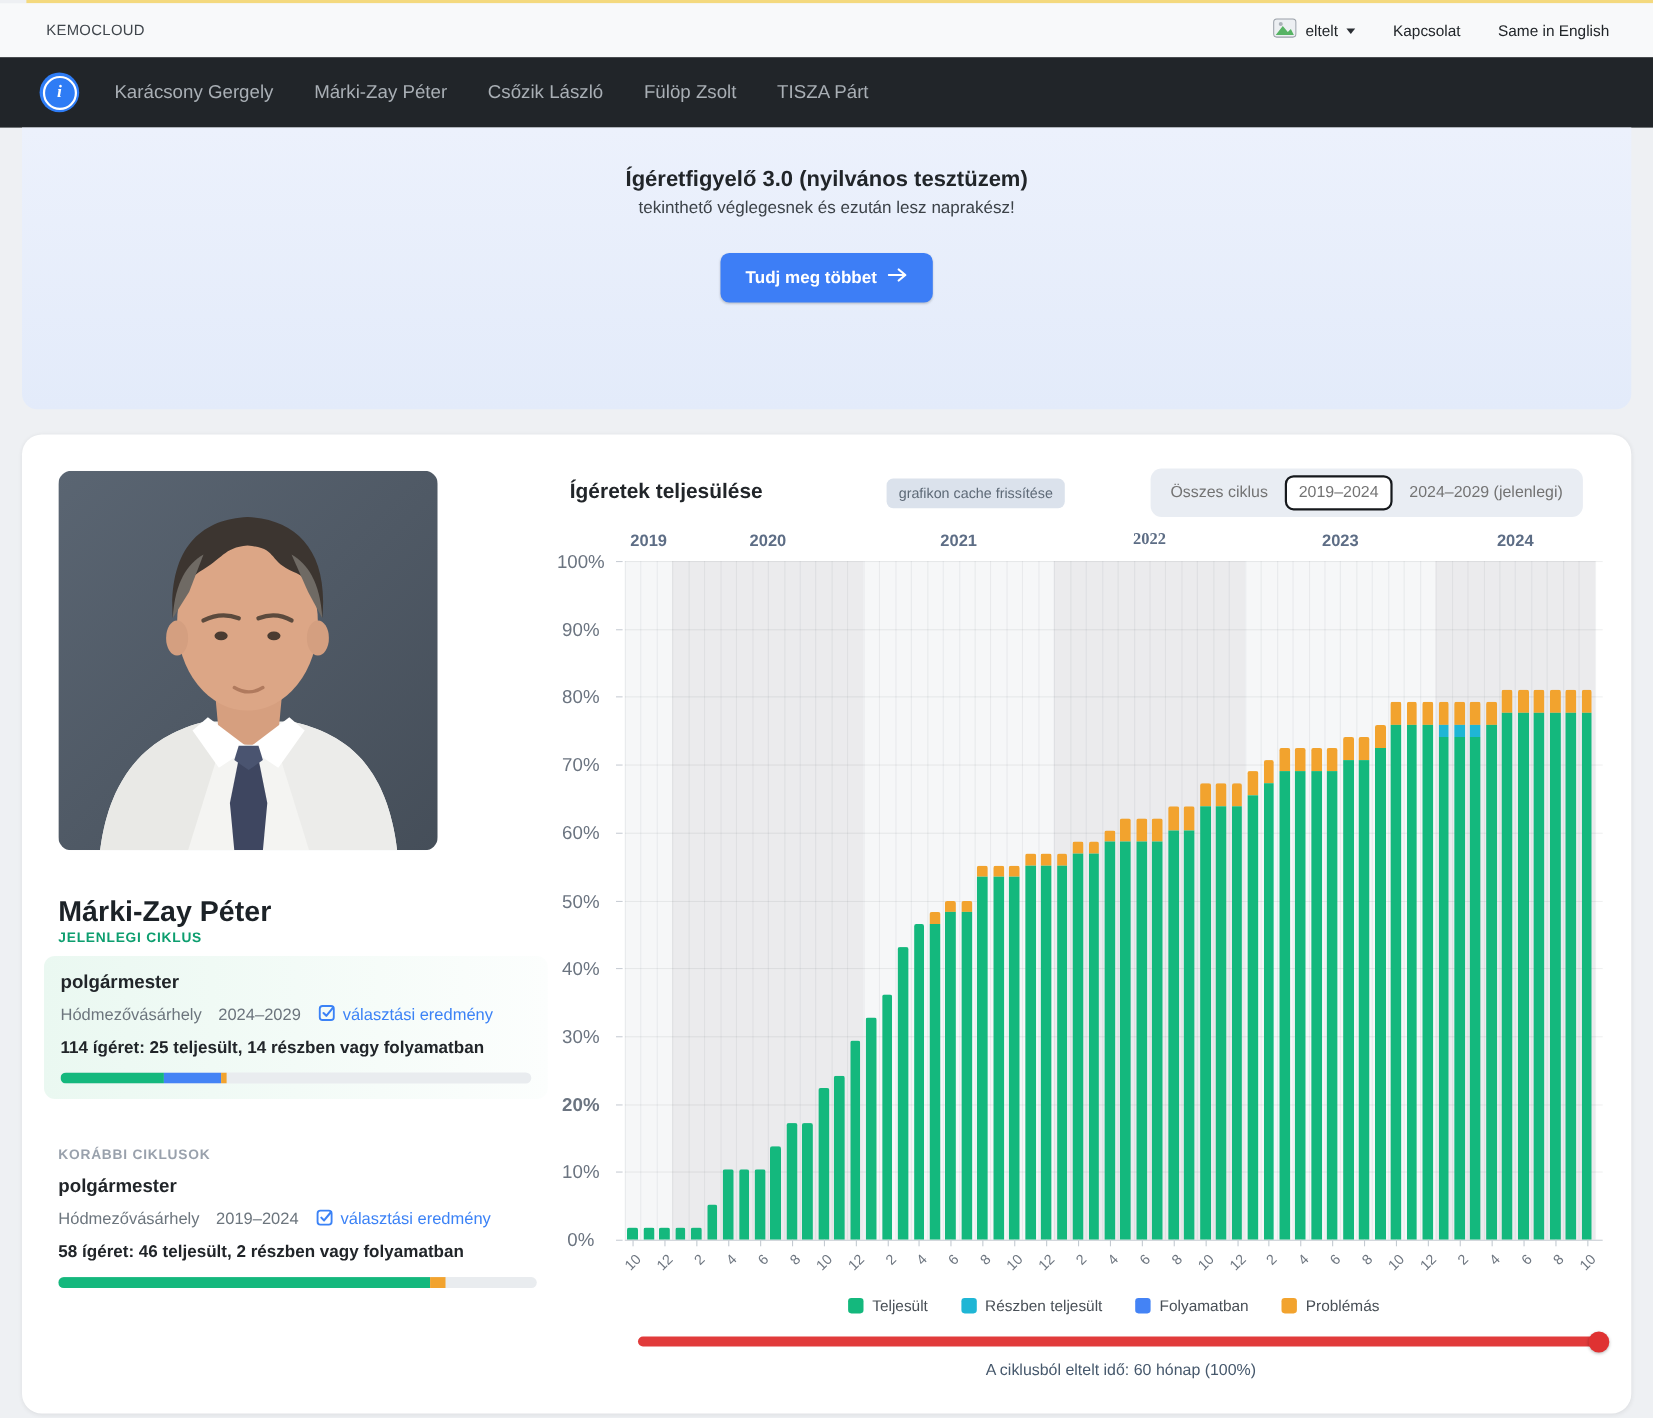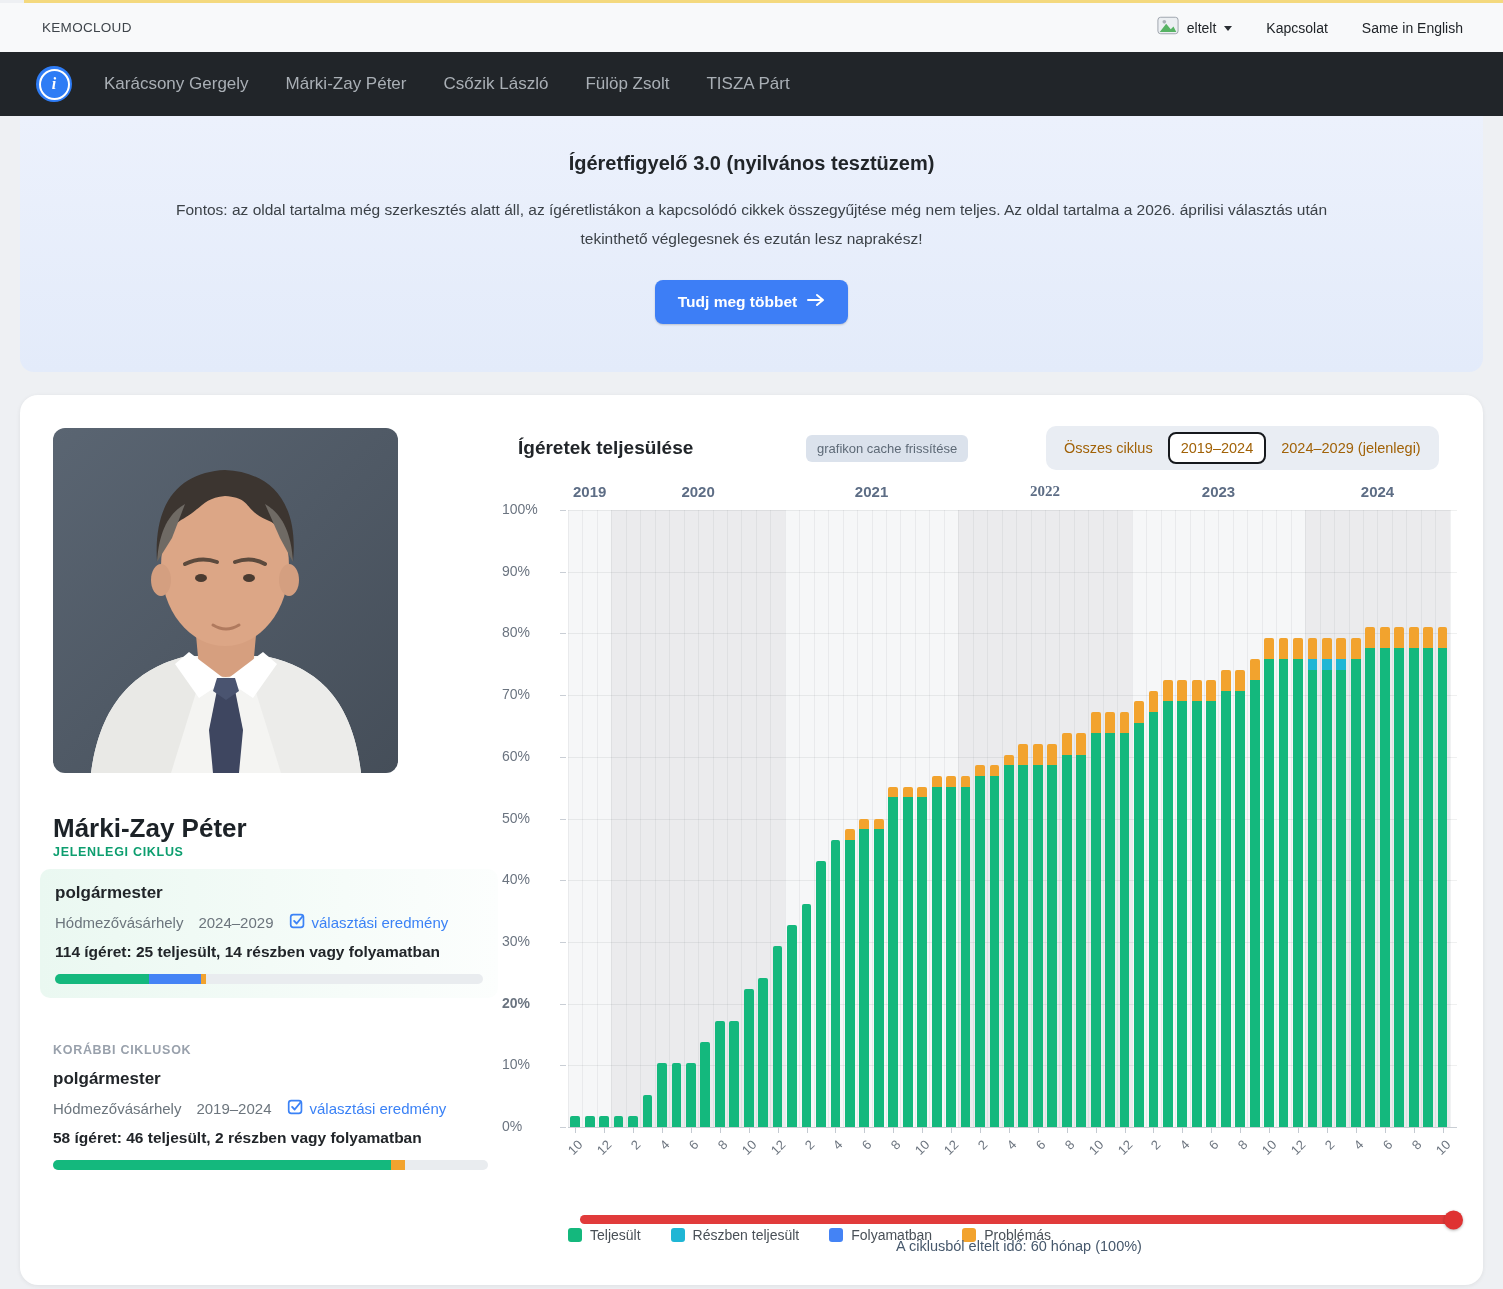--- a/index.html
+++ b/index.html
@@ -49,39 +49,39 @@
   .meta-city,.meta-term{font-size:15px;color:#6c757d;}
   .result-link{display:flex;align-items:center;gap:6px;font-size:15px;color:#3b82f6;cursor:pointer;}
   .summary{margin-top:11px;font-size:15.5px;font-weight:600;color:#212529;}
   .progress{margin-top:13px;height:10px;background:#e9ecef;border-radius:6px;overflow:hidden;display:flex;}
   .pseg{height:100%;}
 
   
   .chart-title{position:absolute;left:498px;top:42px;font-size:19px;font-weight:700;color:#212529;}
   .cache-btn{position:absolute;left:786px;top:40px;background:#dbe2ec;color:#5e6a77;font-size:13px;padding:6px 11px;border:none;border-radius:6px;cursor:pointer;font-family:inherit;}
   .segmented{position:absolute;left:1026px;top:31px;height:44px;background:#e9edf3;border-radius:10px;display:flex;align-items:center;padding:0 5px;box-sizing:border-box;gap:2px;}
-  .seg-item{padding:8px 13px;font-size:14.5px;color:#a16207;border-radius:8px;cursor:pointer;white-space:nowrap;}
+  .seg-item{padding:8px 13px;font-size:14.5px;color:#737373;border-radius:8px;cursor:pointer;white-space:nowrap;}
   .seg-item.active{background:#fff;border:2px solid #16191d;padding:6px 11px;font-weight:500;}
 
   
   .plot{position:absolute;left:548px;top:115px;width:889px;height:617px;}
   .band{position:absolute;top:0;bottom:0;background:#f6f7f8;}
   .band-dark{background:#ebebed;}
   .year-label{position:absolute;top:-27px;transform:translateX(-50%);font-size:15px;font-weight:600;color:#5d6d85;}
   .vline{position:absolute;top:0;bottom:0;width:1px;background:rgba(120,130,140,.10);}
   .hline{position:absolute;left:0;right:0;height:1px;background:rgba(33,37,41,.07);}
   .hline-base{background:#c9ced4;}
-  .ylab{position:absolute;left:-66px;width:52px;text-align:left;font-size:14px;color:#6b7480;}
+  .ylab{position:absolute;left:-66px;width:52px;text-align:center;font-size:17px;color:#6b7480;}
   .ytick{position:absolute;left:-8px;width:6px;height:1px;background:#c9ced5;}
   .bar{position:absolute;bottom:0;display:flex;flex-direction:column;border-radius:2px 2px 0 0;overflow:hidden;}
   .xtick{position:absolute;top:100%;width:1px;height:6px;background:#c4cad1;}
   .xlab{position:absolute;top:calc(100% + 10px);transform:translateX(-100%) rotate(-45deg);transform-origin:100% 0;font-size:13px;color:#6e7680;white-space:nowrap;}
 
   
-  .legend{position:absolute;left:548px;top:784px;width:889px;display:flex;align-items:center;gap:30px;margin-top:48px;}
+  .legend{position:absolute;left:548px;top:784px;width:889px;display:flex;justify-content:center;align-items:center;gap:30px;}
   .legend-item{display:flex;align-items:center;gap:8px;cursor:pointer;}
   .swatch{width:14px;height:14px;border-radius:3px;}
   .legend-label{font-size:14px;color:#495057;}
   .slider{position:absolute;left:560px;top:820px;width:878px;height:9px;background:#e13b3b;border-radius:5px;cursor:pointer;}
   .slider-handle{position:absolute;right:-5px;top:50%;transform:translateY(-50%);width:19px;height:19px;border-radius:50%;background:#df3232;box-shadow:0 1px 3px rgba(0,0,0,.3);cursor:grab;}
   .cycle-footer{position:absolute;left:560px;top:843px;width:878px;text-align:center;font-size:14.5px;color:#46586c;}
 </style>
 </head>
 <body>
 
@@ -118,21 +118,20 @@
         <div class="person-link">Karácsony Gergely</div>
         <div class="person-link">Márki-Zay Péter</div>
         <div class="person-link">Csőzik László</div>
         <div class="person-link">Fülöp Zsolt</div>
         <div class="person-link">TISZA Párt</div>
       </div>
   </nav>
 
   <section class="banner">
     <div class="banner-title">Ígéretfigyelő 3.0 (nyilvános tesztüzem)</div>
-    <div class="banner-text">Fontos: az oldal tartalma még szerkesztés alatt áll, az ígéretlistákon a kapcsolódó cikkek összegyűjtése még nem teljes. Az oldal tartalma a 2026. áprilisi választás után</div>
     <div class="banner-text" style="margin-top:0;">tekinthető véglegesnek és ezután lesz naprakész!</div>
     <button class="cta-btn">
       <span>Tudj meg többet</span>
       <span>
         <svg width="18" height="14" viewBox="0 0 18 14">
             <path d="M1 7 H15 M10 2 L16 7 L10 12" stroke="#fff" stroke-width="2" fill="none" stroke-linecap="round" stroke-linejoin="round"></path>
           </svg>
       </span>
     </button>
   </section>

